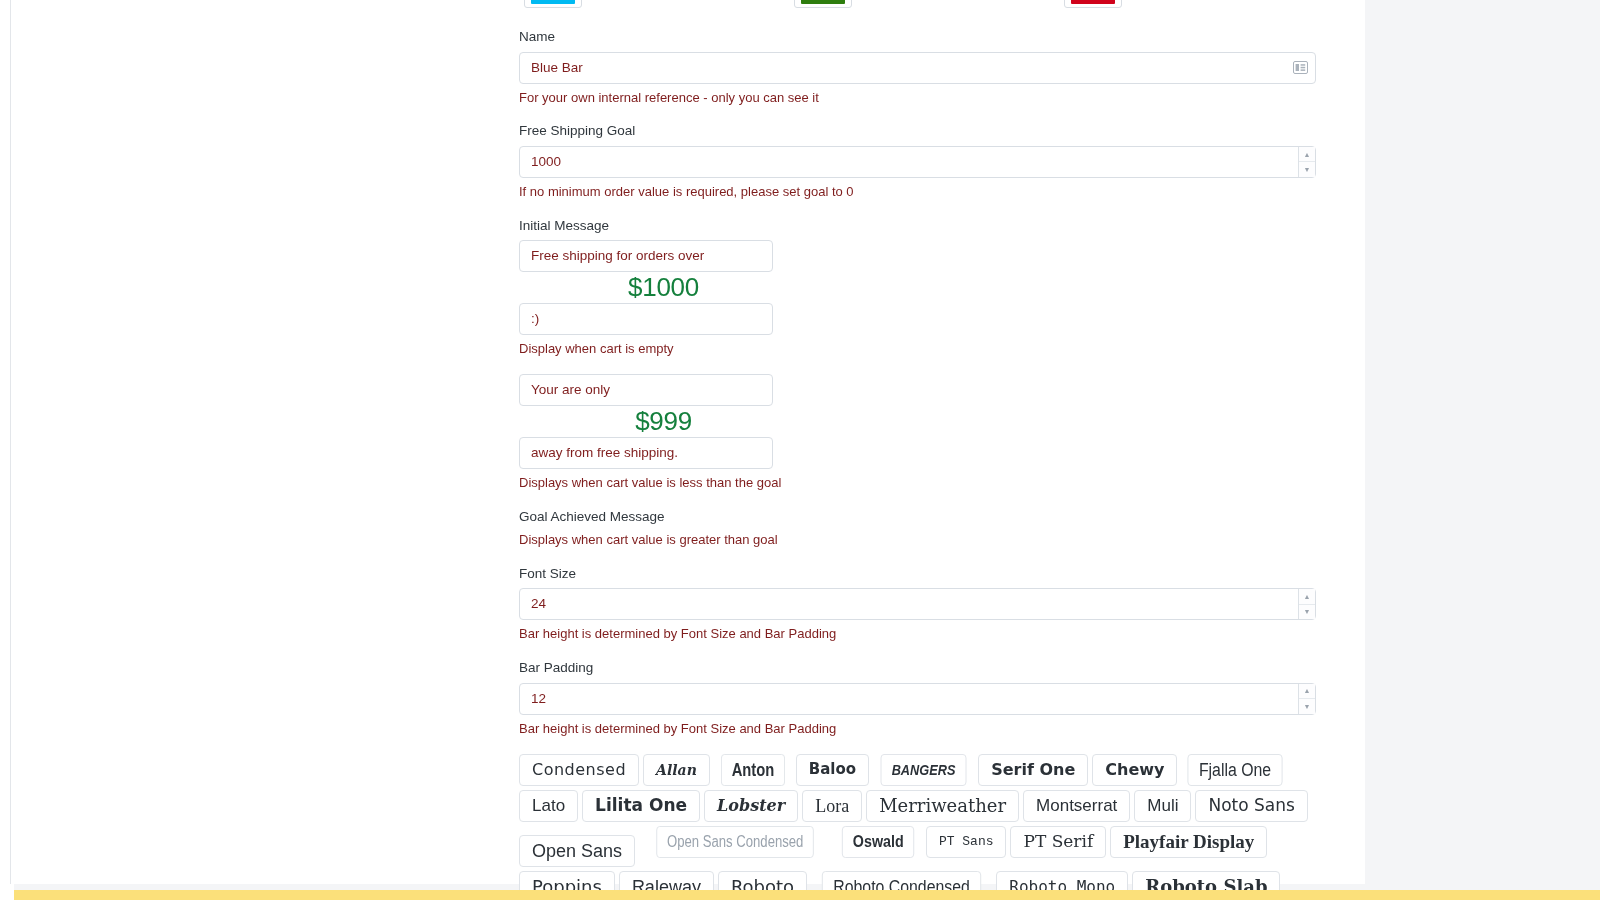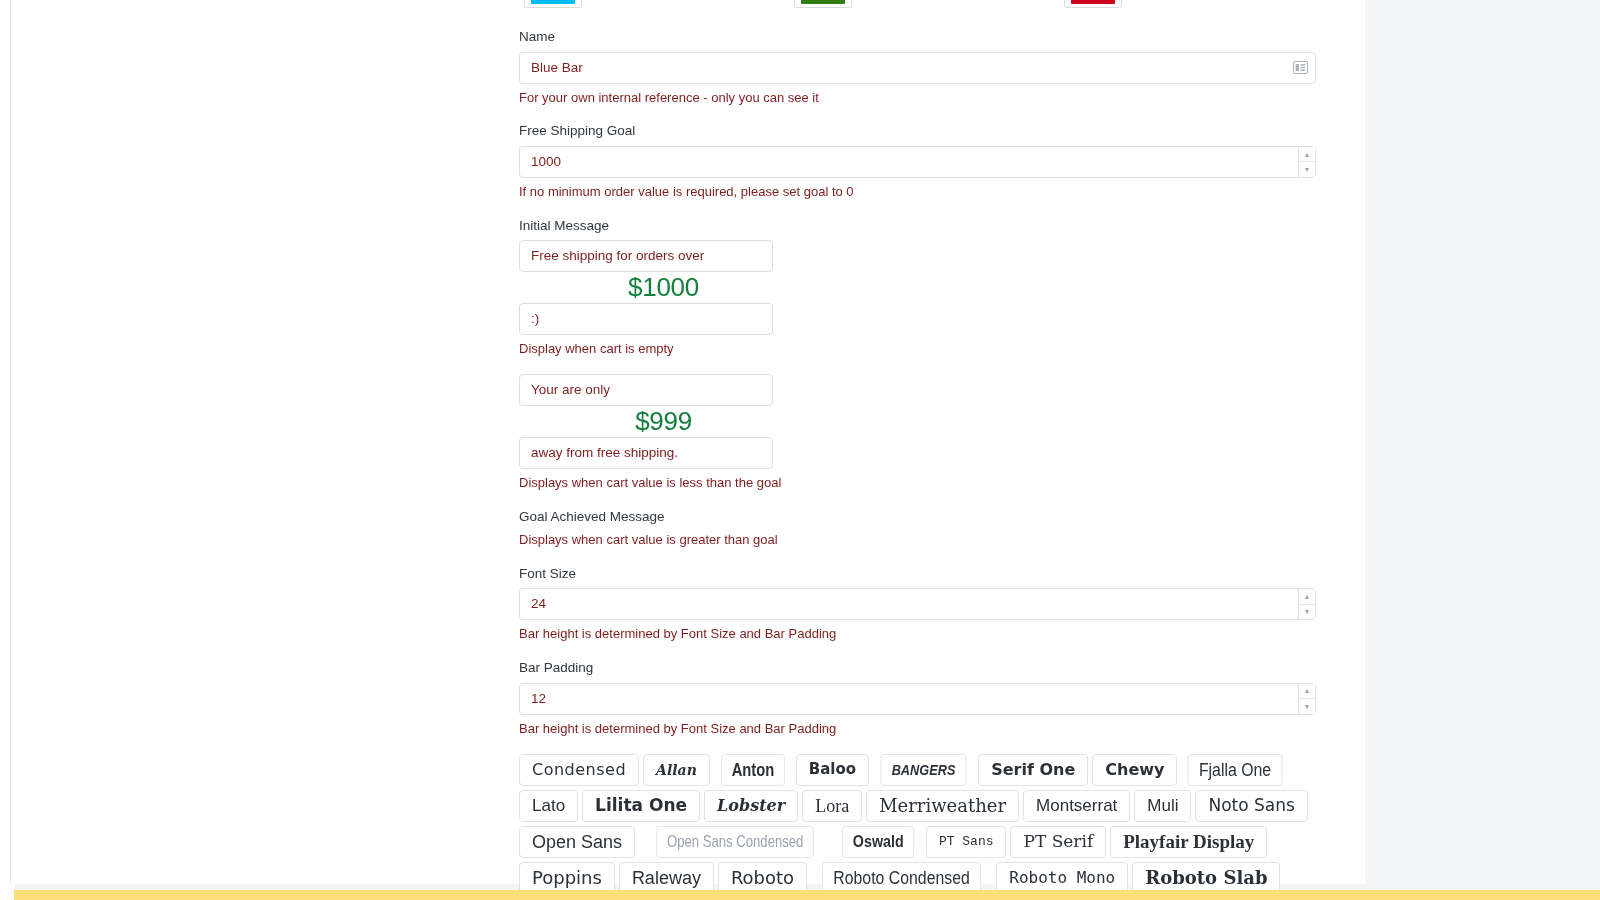--- a/index.html
+++ b/index.html
@@ -184,21 +184,21 @@
   .f-chewy    { font-family:"DejaVu Sans",sans-serif; font-weight:700; font-size:16px;}
   .f-fjalla   { font-family:"Liberation Sans Narrow","Liberation Sans",sans-serif; font-size:18px; transform:scaleX(.88);}
   .f-lato     { font-family:"Liberation Sans",sans-serif; font-size:17px; font-weight:400;}
   .f-lilita   { font-family:"DejaVu Sans",sans-serif; font-weight:700; font-size:17px;}
   .f-lobster  { font-family:"DejaVu Serif",serif; font-weight:700; font-style:italic; font-size:16px;}
   .f-lora     { font-family:"Liberation Serif",serif; font-size:18px;}
   .f-merri    { font-family:"DejaVu Serif",serif; font-size:18px;}
   .f-monts    { font-family:"Liberation Sans",sans-serif; font-size:17px;}
   .f-muli     { font-family:"Liberation Sans",sans-serif; font-size:17px;}
   .f-noto     { font-family:"DejaVu Sans",sans-serif; font-size:17px;}
-  .f-opensans { font-family:"Liberation Sans",sans-serif; font-size:18px;}
+  .f-opensans { font-family:"Liberation Sans",sans-serif; font-size:18px;margin-top:9px;}
   .f-osc      { font-family:"Liberation Sans",sans-serif; font-size:16px; color:#9aa3ad; transform:scaleX(.82);}
   .f-oswald   { font-family:"Liberation Sans",sans-serif; font-weight:700; font-size:17px; transform:scaleX(.84);}
   .f-ptsans   { font-family:Liberation Mono, monospace; font-size:13px;}
   .f-ptserif  { font-family:"DejaVu Serif",serif; font-size:17px;}
   .f-playfair { font-family:"Liberation Serif",serif; font-size:19px;font-weight:bold;}
   .f-poppins  { font-family:"DejaVu Sans",sans-serif; font-size:18px;}
   .f-raleway  { font-family:"Liberation Sans",sans-serif; font-size:18px;}
   .f-roboto   { font-family:"DejaVu Sans",sans-serif; font-size:18px;}
   .f-robotoc  { font-family:"Liberation Sans",sans-serif; font-size:18px; transform:scaleX(.88);}
   .f-robotom  { font-family:"DejaVu Sans Mono",monospace; font-size:16px;}

